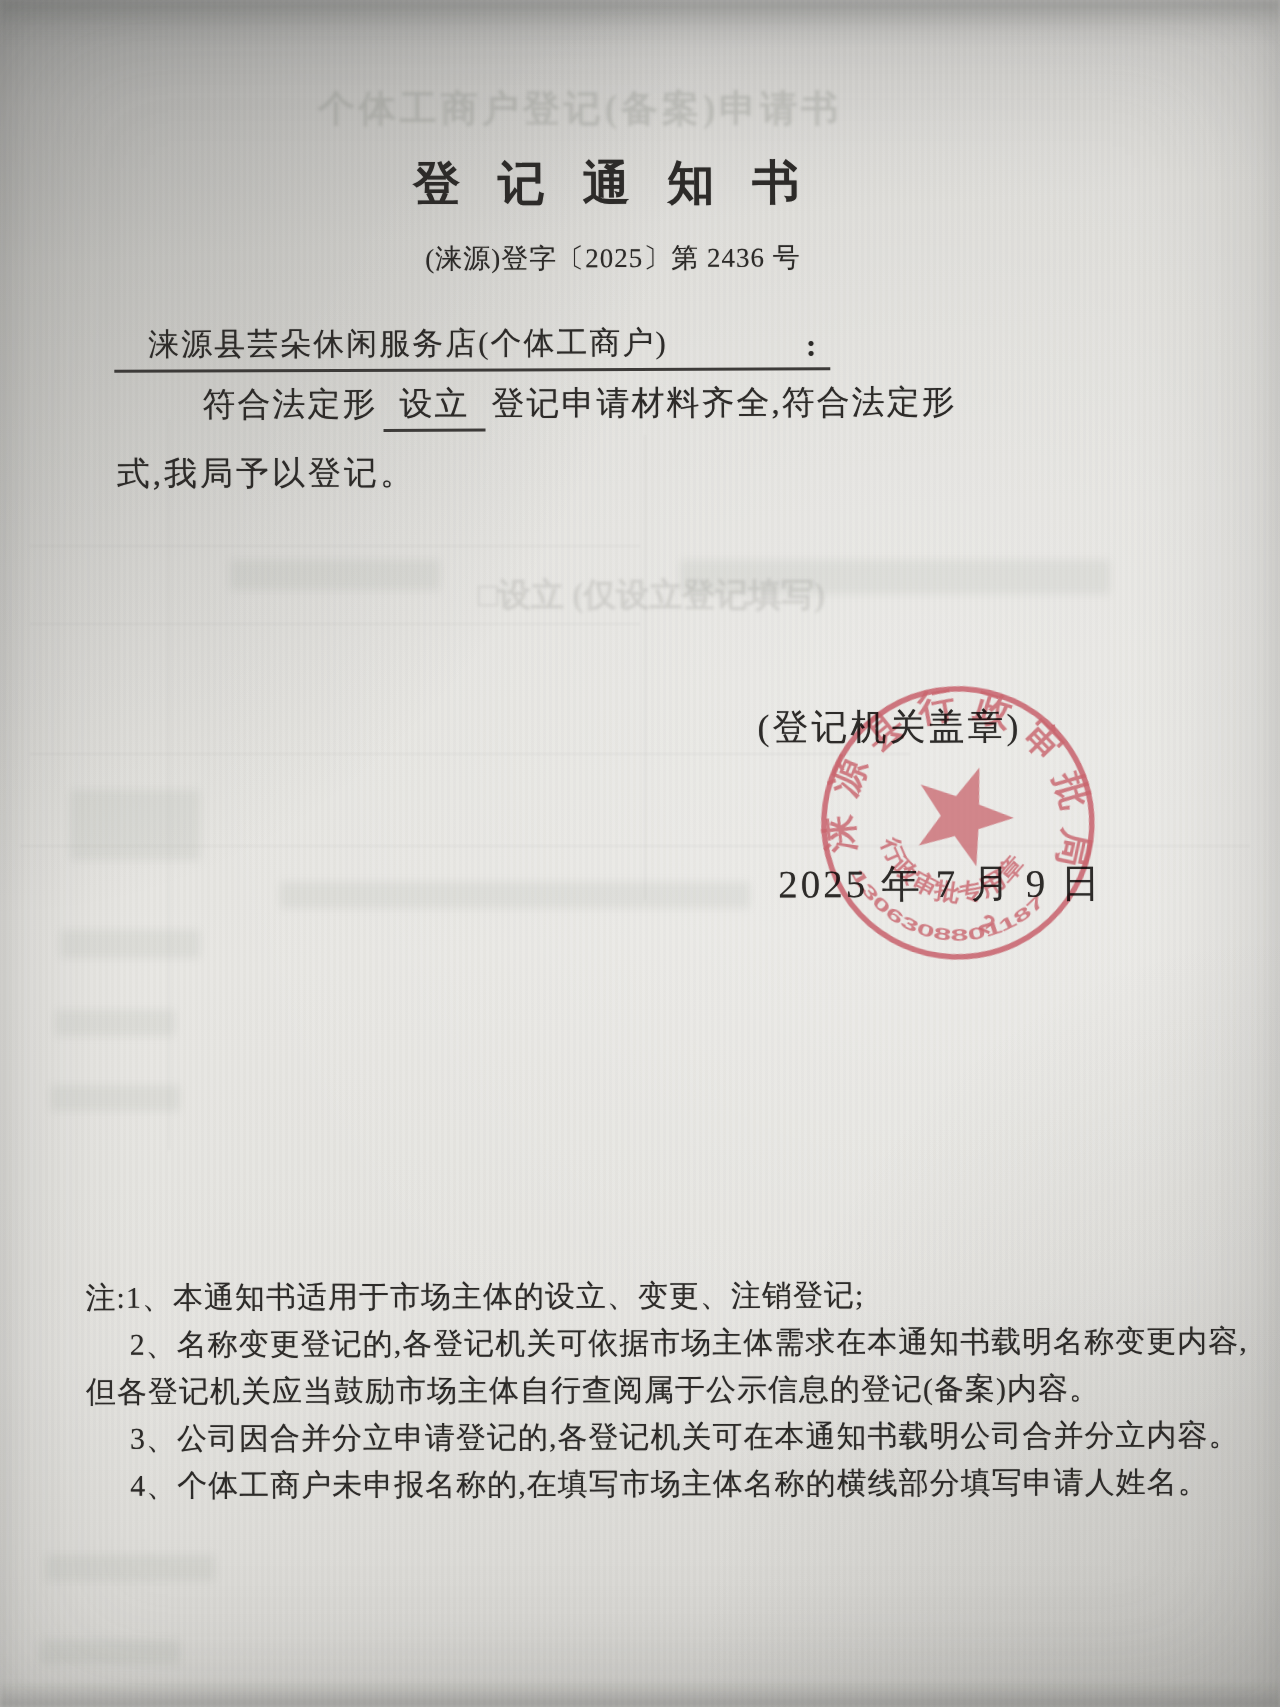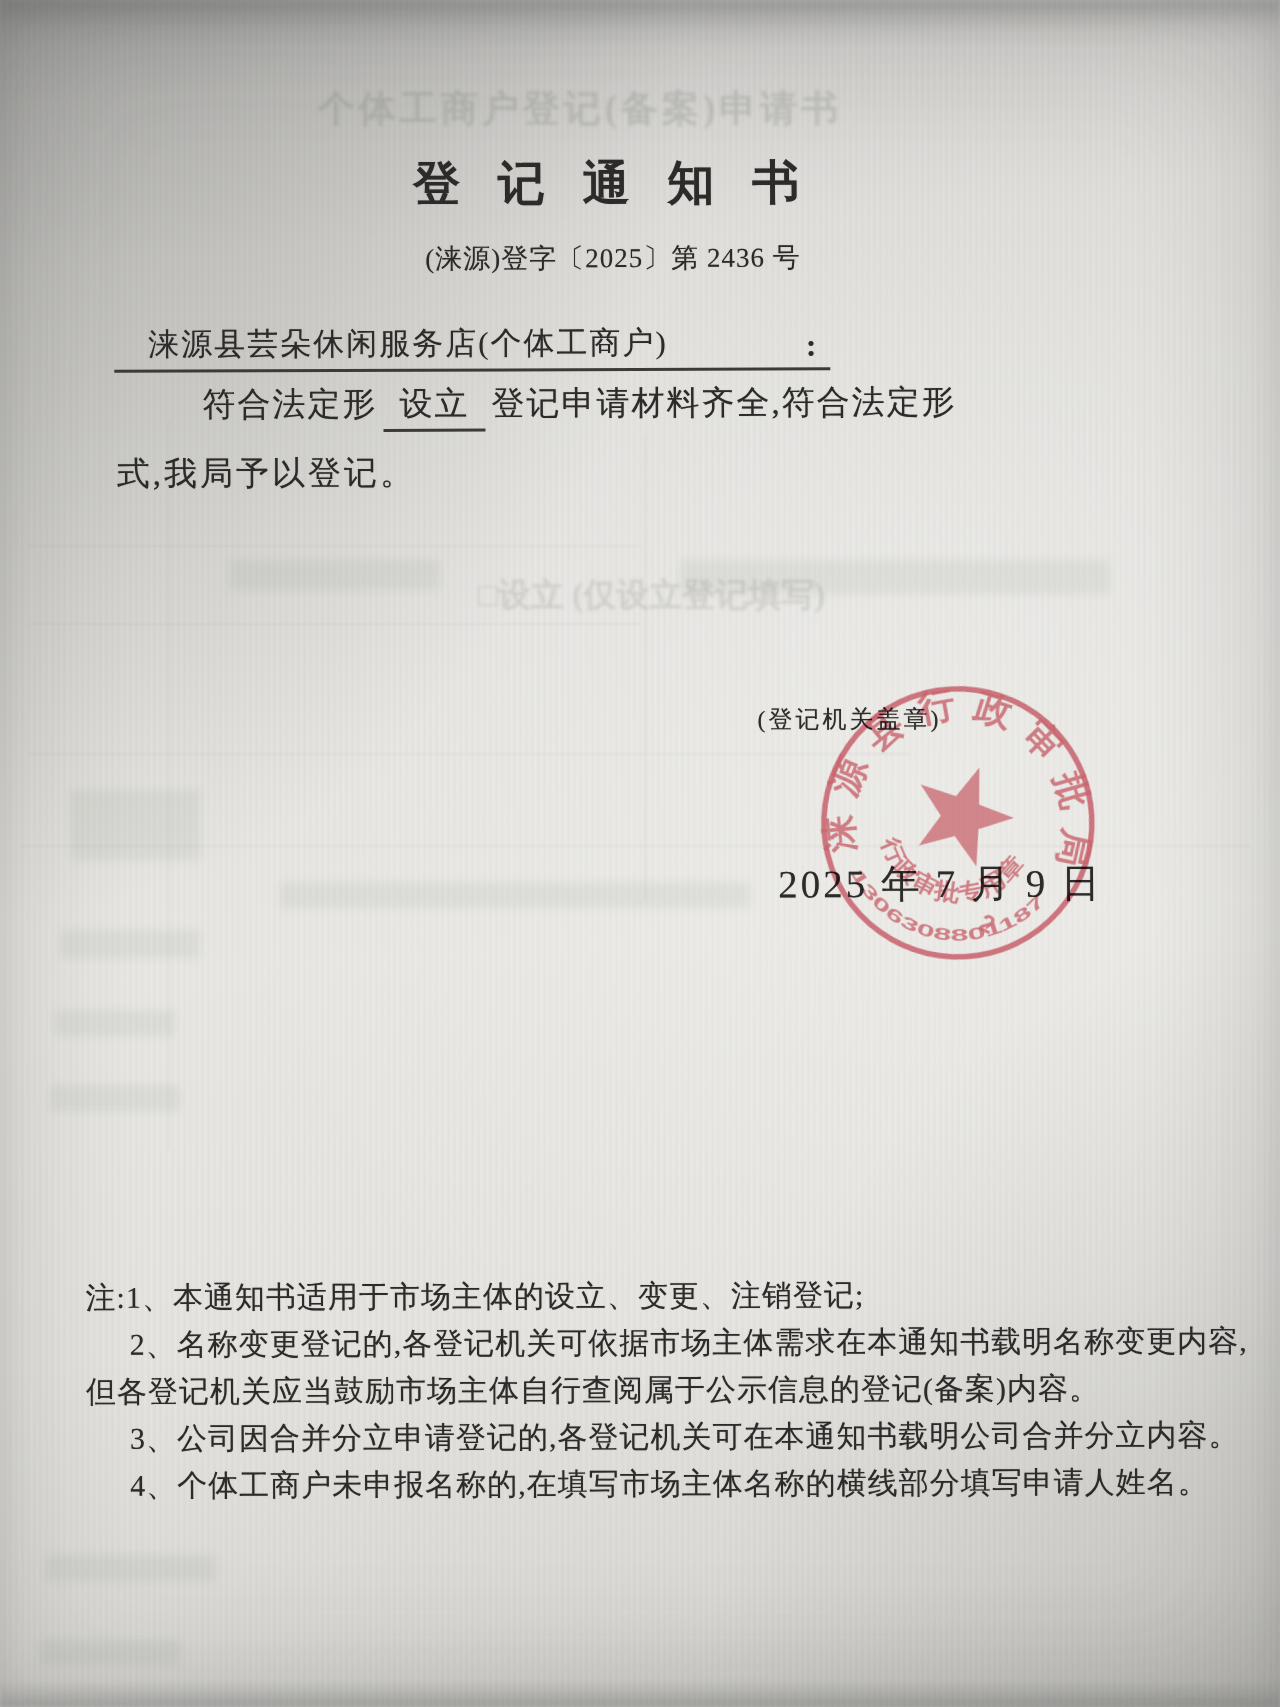--- a/index.html
+++ b/index.html
@@ -36,21 +36,21 @@
     font-size:47px;font-weight:bold;letter-spacing:13px;}
   .doc-number{position:absolute;left:0;top:240px;width:1230px;text-align:center;
     font-size:27px;letter-spacing:1px;}
   .addressee-row{position:absolute;left:116px;top:322px;width:716px;
     display:flex;align-items:flex-end;border-bottom:3px solid #3d3b39;padding-bottom:4px;}
   .addressee-name{font-size:31px;letter-spacing:2px;padding-left:34px;}
   .addressee-colon{font-size:31px;margin-left:auto;margin-right:14px;font-weight:bold;}
   .body-line1{position:absolute;left:204px;top:381px;font-size:33px;letter-spacing:2px;white-space:nowrap;}
   .blank-fill{display:inline-block;border-bottom:3px solid #3d3b39;padding:0 16px 2px 16px;margin:0 6px;}
   .body-line2{position:absolute;left:118px;top:450px;font-size:33px;letter-spacing:3px;}
-  .seal-caption{position:absolute;left:758px;top:704px;font-size:24px;letter-spacing:3px;}
+  .seal-caption{position:absolute;left:758px;top:704px;font-size:36px;letter-spacing:3px;}
   .date-line{position:absolute;left:778px;top:858px;font-size:39px;letter-spacing:3px;}
   
   .stamp{position:absolute;left:808px;top:674px;width:300px;height:300px;
     mix-blend-mode:multiply;opacity:0.88;}
   .stamp text{font-family:"Liberation Sans","DejaVu Sans",sans-serif;}
   
   .notes{position:absolute;left:84px;top:1272px;width:1130px;font-size:30px;
     line-height:47px;letter-spacing:1px;}
   .note-line{white-space:nowrap;}
   .note-indent{padding-left:44px;}

